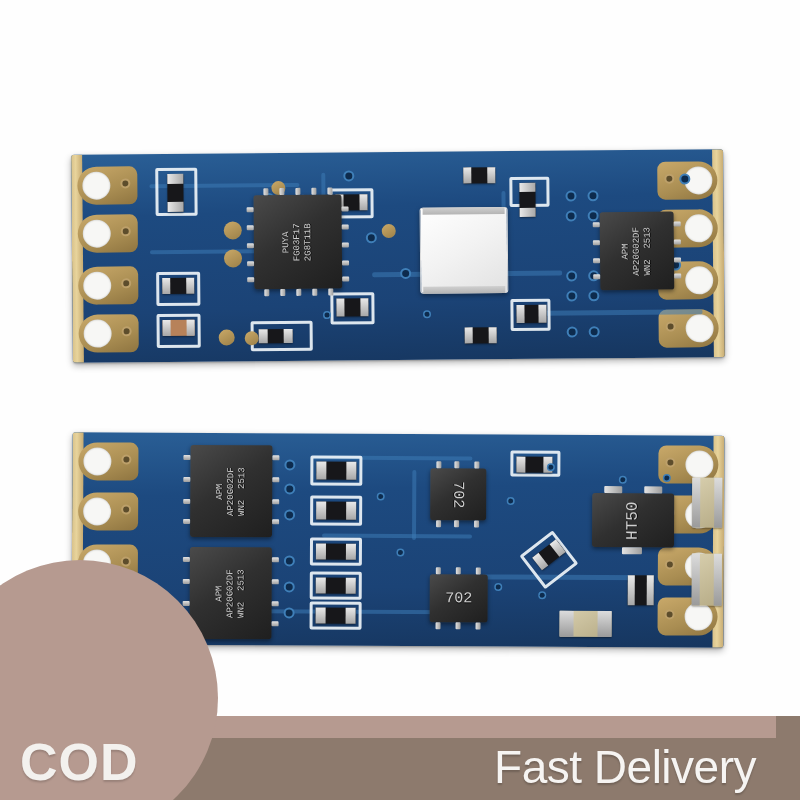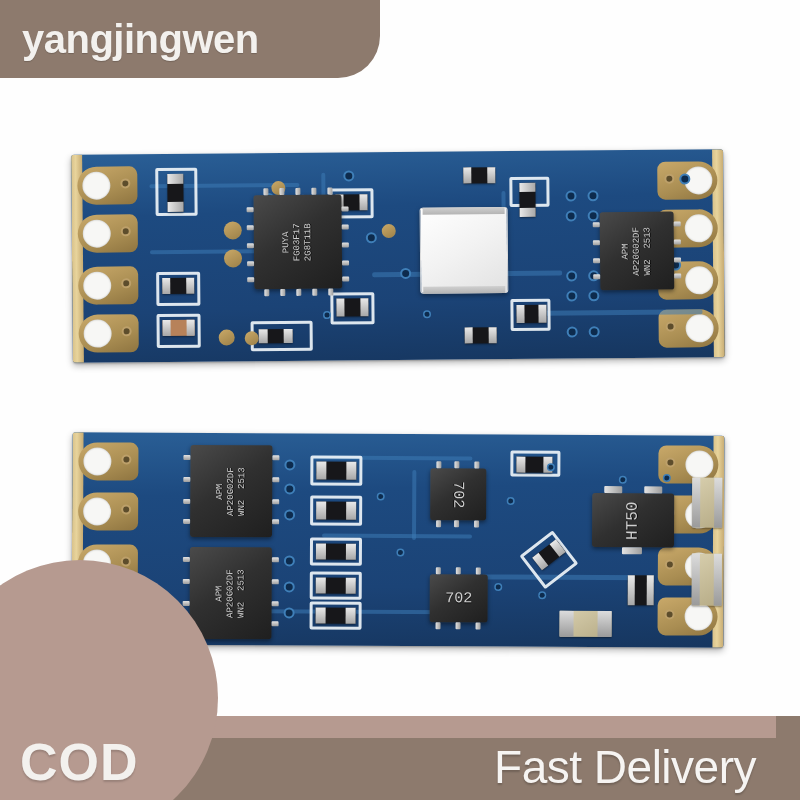--- a/index.html
+++ b/index.html
@@ -507,23 +507,20 @@
     <div class="via-dot sm" style="left:306px; top:60px;"></div>
     <div class="via-dot sm" style="left:326px; top:116px;"></div>
     <div class="via-dot sm" style="left:436px; top:64px;"></div>
     <div class="via-dot sm" style="left:476px; top:30px;"></div>
     <div class="via-dot sm" style="left:548px; top:42px;"></div>
     <div class="via-dot sm" style="left:592px; top:40px;"></div>
     <div class="via-dot sm" style="left:424px; top:150px;"></div>
     <div class="via-dot sm" style="left:468px; top:158px;"></div>
   </div>
 
-  <div class="top-banner">
-    <span class="top-banner-text">yangjingwen</span>
-  </div>
 
   <div class="bottom-bar">
     <div class="bottom-bar-light"></div>
     <div class="cod-circle"></div>
     <span class="cod-text">COD</span>
     <span class="delivery-text">Fast Delivery</span>
   </div>
 
 </div>
 

